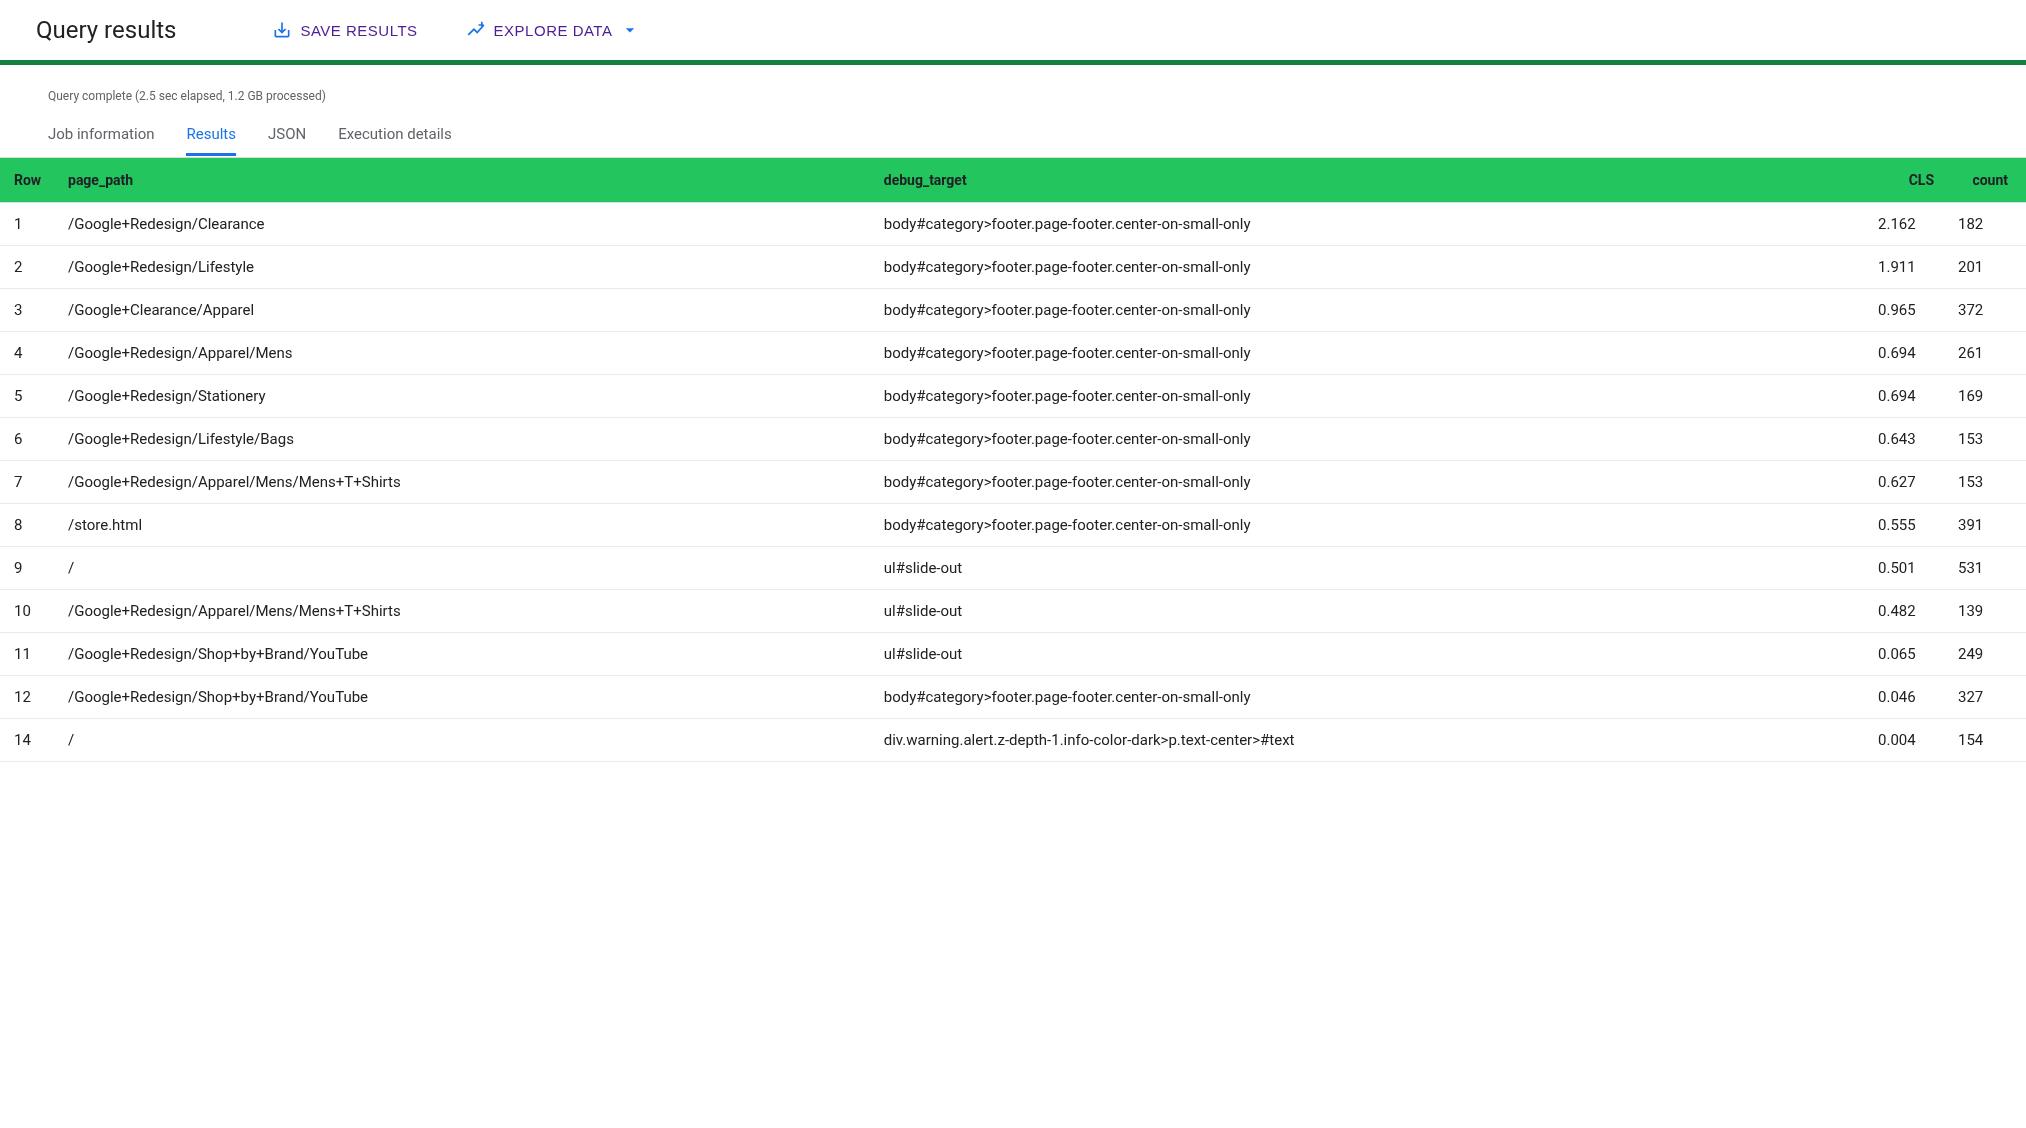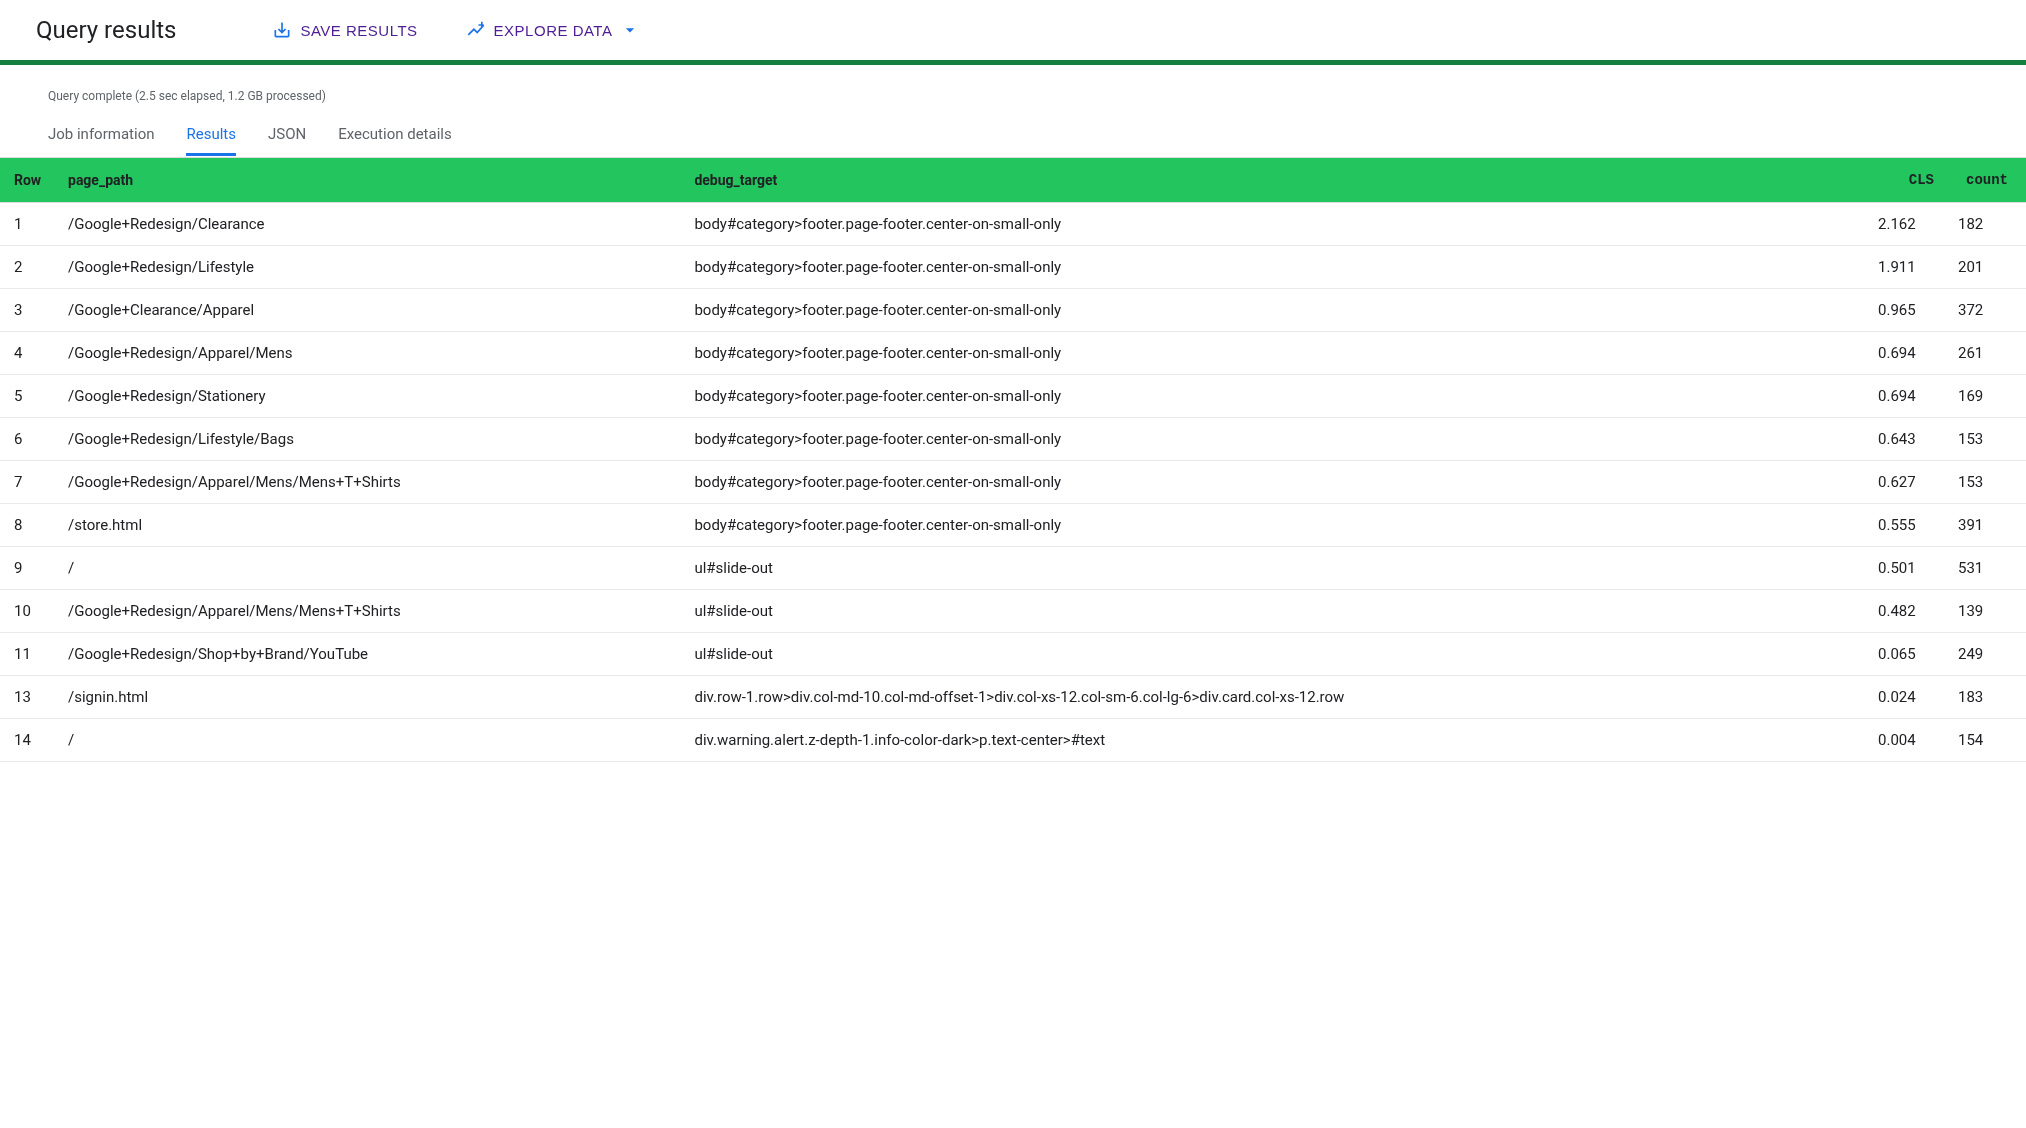--- a/index.html
+++ b/index.html
@@ -87,21 +87,20 @@
       color: #202124;
       padding: 14px 12px;
       border-top: 1px solid #dadce0;
       border-bottom: 1px solid #dadce0;
     }
     th:first-child {
       padding-left: 14px;
     }
     th.numeric {
       text-align: right;
-      font-family: Liberation Mono, monospace;
     }
     td {
       padding: 12px 12px;
       font-size: 15px;
       color: #202124;
       border-bottom: 1px solid #e8eaed;
       vertical-align: middle;
     }
     td:first-child {
       padding-left: 14px;
@@ -228,25 +227,25 @@
           <td class="numeric col-count">139</td>
         </tr>
         <tr>
           <td class="col-row">11</td>
           <td>/Google+Redesign/Shop+by+Brand/YouTube</td>
           <td>ul#slide-out</td>
           <td class="numeric col-cls">0.065</td>
           <td class="numeric col-count">249</td>
         </tr>
         <tr>
-          <td class="col-row">13</td>
-          <td>/signin.html</td>
-          <td>div.row-1.row&gt;div.col-md-10.col-md-offset-1&gt;div.col-xs-12.col-sm-6.col-lg-6&gt;div.card.col-xs-12.row</td>
-          <td class="numeric col-cls">0.024</td>
-          <td class="numeric col-count">183</td>
+          <td class="col-row">12</td>
+          <td>/Google+Redesign/Shop+by+Brand/YouTube</td>
+          <td>body#category&gt;footer.page-footer.center-on-small-only</td>
+          <td class="numeric col-cls">0.046</td>
+          <td class="numeric col-count">327</td>
         </tr>
         <tr>
           <td class="col-row">14</td>
           <td>/</td>
           <td>div.warning.alert.z-depth-1.info-color-dark&gt;p.text-center&gt;#text</td>
           <td class="numeric col-cls">0.004</td>
           <td class="numeric col-count">154</td>
         </tr>
       </tbody>
   </table>

